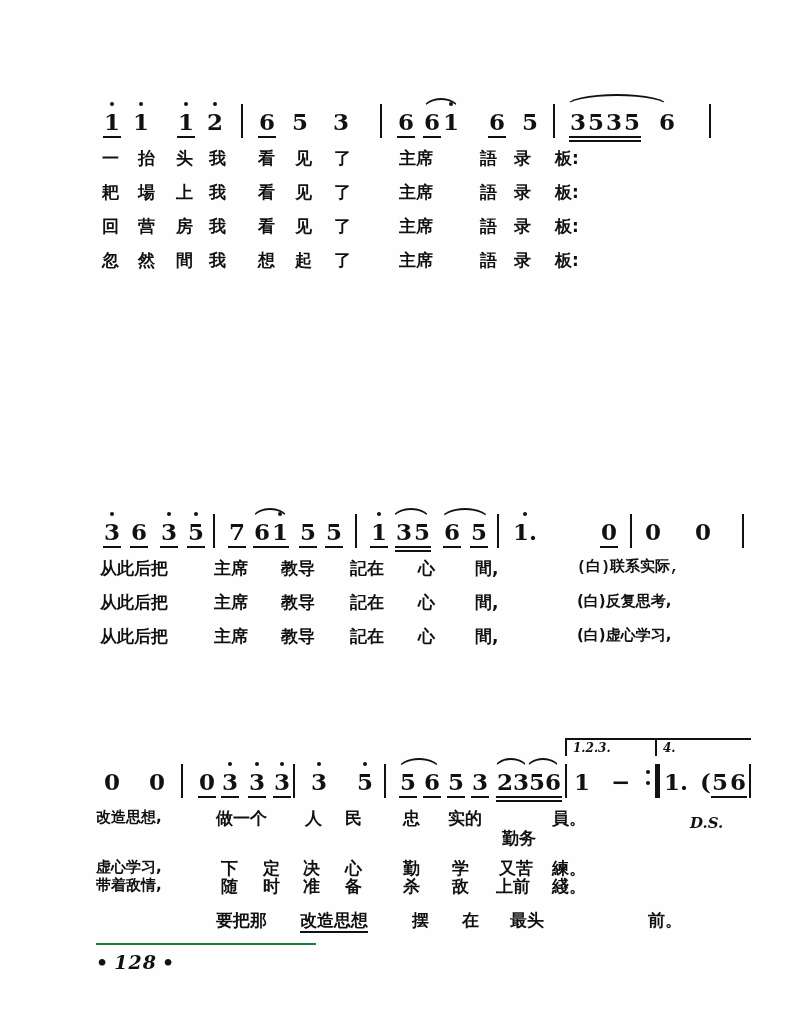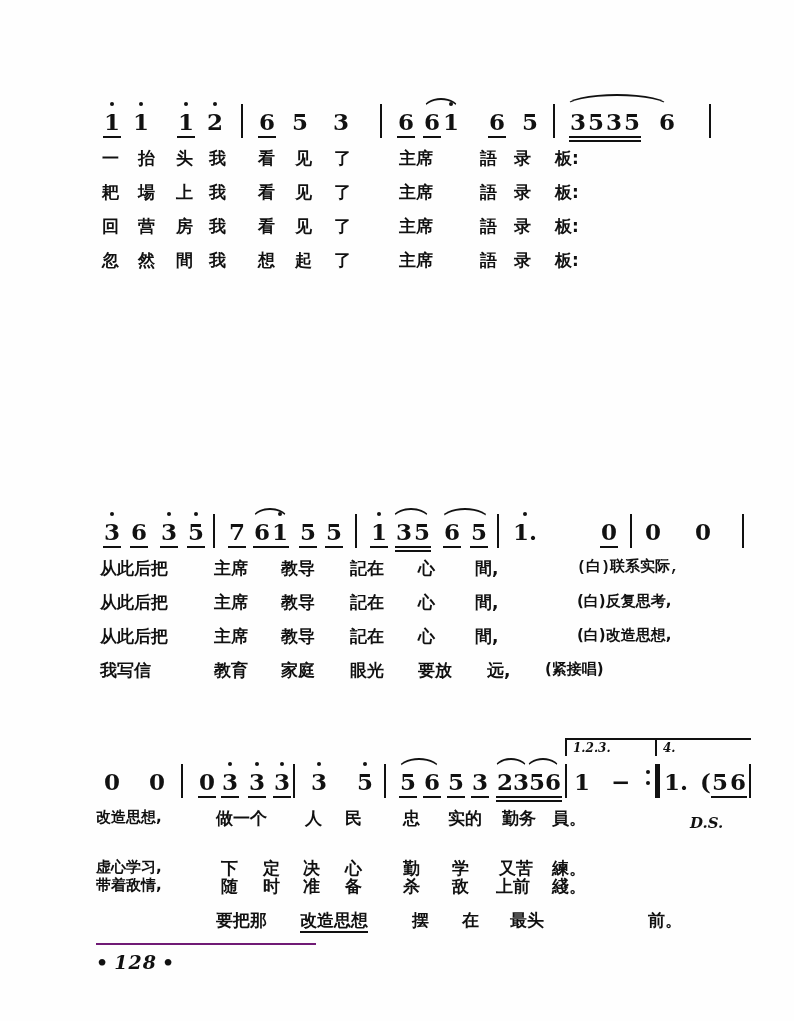--- a/index.html
+++ b/index.html
@@ -157,21 +157,21 @@
     text-indent: 0;
   }
   .spoken p.cont { text-indent: 22px; }
 
   
   .footer {
     position: absolute;
     left: 96px;
     bottom: 48px;
     width: 220px;
-    border-top: 2px solid #701a75;
+    border-top: 2px solid #15803d;
     padding-top: 6px;
   }
   .pagenum {
     font-family: "DejaVu Serif", "Liberation Serif", serif;
     font-style: italic;
     font-weight: bold;
     font-size: 19px;
     letter-spacing: 1px;
   }
 
@@ -347,30 +347,21 @@
         <span class="ly" style="left: 475px;">間,</span>
         <span class="ly sm" style="left: 577px;">(白)反复思考,</span>
       </div>
     <div class="lyricline" style="top:122px;">
         <span class="ly" style="left: 100px;">从此后把</span>
         <span class="ly" style="left: 214px;">主席</span>
         <span class="ly" style="left: 281px;">教导</span>
         <span class="ly" style="left: 350px;">記在</span>
         <span class="ly" style="left: 418px;">心</span>
         <span class="ly" style="left: 475px;">間,</span>
-        <span class="ly sm" style="left: 577px;">(白)改造思想,</span>
-      </div>
-    <div class="lyricline" style="top:156px;">
-        <span class="ly" style="left: 100px;">我写信</span>
-        <span class="ly" style="left: 214px;">教育</span>
-        <span class="ly" style="left: 281px;">家庭</span>
-        <span class="ly" style="left: 350px;">眼光</span>
-        <span class="ly" style="left: 418px;">要放</span>
-        <span class="ly" style="left: 487px;">远,</span>
-        <span class="ly sm" style="left: 545px;">(紧接唱)</span>
+        <span class="ly sm" style="left: 577px;">(白)虚心学习,</span>
       </div>
   </div>
 
   <div class="system" id="sys3" style="top:756px;">
     <div class="noterow">
         <div class="bar" style="left: 181px;"></div>
         <div class="bar" style="left: 293px;"></div>
         <div class="bar" style="left: 384px;"></div>
         <div class="bar" style="left: 565px;"></div>
         <div class="bar" style="left: 655px;"></div>
@@ -430,21 +421,21 @@
         </div>
         <div class="bar thick" style="left: 656px;"></div>
       </div>
     <div class="lyricline" style="top:54px;">
         <span class="ly sm" style="left: 96px;">改造思想,</span>
         <span class="ly" style="left: 216px;">做一个</span>
         <span class="ly" style="left: 305px;">人</span>
         <span class="ly" style="left: 345px;">民</span>
         <span class="ly" style="left: 403px;">忠</span>
         <span class="ly" style="left: 448px;">实的</span>
-        <span class="ly" style="left: 502px;">勤务</span>
+        <span class="ly" style="left: 502px; margin-top: 20px;">勤务</span>
         <span class="ly" style="left: 552px;">員。</span>
       </div>
     <div class="lyricline" style="top:104px;">
         <span class="ly sm" style="left: 96px;">虚心学习,</span>
         <span class="ly" style="left: 221px;">下</span>
         <span class="ly" style="left: 263px;">定</span>
         <span class="ly" style="left: 303px;">决</span>
         <span class="ly" style="left: 345px;">心</span>
         <span class="ly" style="left: 403px;">勤</span>
         <span class="ly" style="left: 452px;">学</span>

